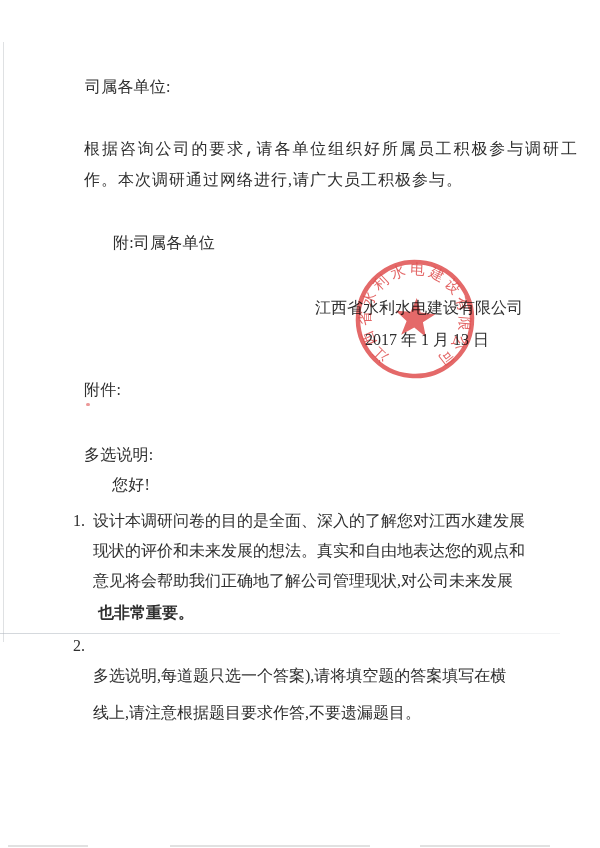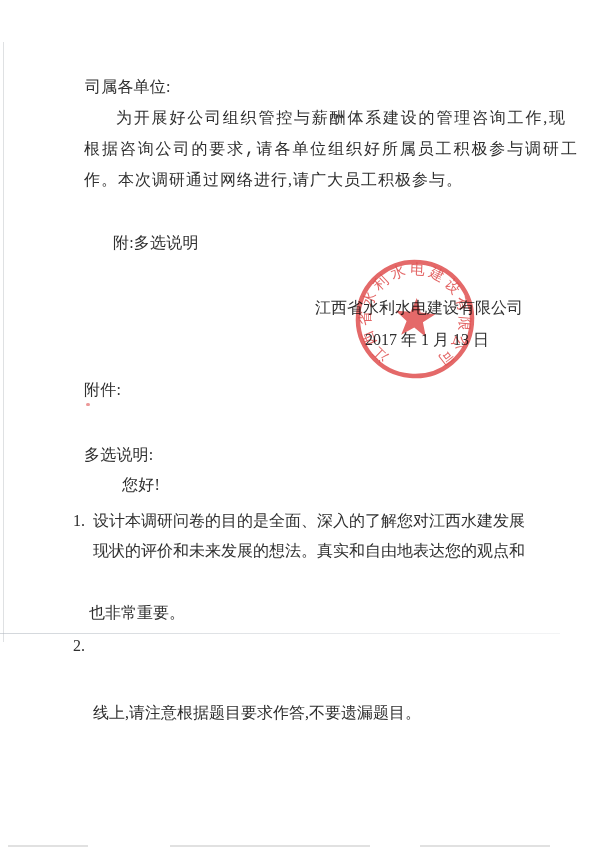--- a/index.html
+++ b/index.html
@@ -80,46 +80,47 @@
 
   <div class="scan-left-line"></div>
   <div class="scan-h-line"></div>
   <div class="red-speck"></div>
   <div class="bottom-smudge bs1"></div>
   <div class="bottom-smudge bs2"></div>
   <div class="bottom-smudge bs3"></div>
 
   <div class="line sp02" style="left:85px; top:78px;">司属各单位:</div>
 
-  <div class="line sp18" style="left:116px; top:109px;">为开展好公司组织管控与薪酬体系建设的管理咨询工作,现</div>
   <div class="line sp19" style="left:84px; top:141px;">根据咨询公司的要求,请各单位组织好所属员工积极参与调研工</div>
   <div class="line sp10" style="left:84px; top:171px;text-align:center;">作。本次调研通过网络进行,请广大员工积极参与。</div>
 
-  <div class="line sp02" style="left:113px; top:234px;">附:多选说明</div>
+  <div class="line sp02" style="left:113px; top:234px;">附:司属各单位</div>
 
   <div class="line sp00" style="left:315px; top:299px;">江西省水利水电建设有限公司</div>
   <div class="line sp00" style="left:365px; top:331px;">2017 年 1 月 13 日</div>
 
   <svg class="seal" viewBox="0 0 150 150">
     <g transform="rotate(5 75 75)" fill="none">
       <circle cx="75" cy="75" r="57" stroke="#dd4444" stroke-width="4.5" stroke-opacity="0.88"></circle>
       <path id="sealTextArc" d="M 52.5 113.97 A 45 45 0 1 1 97.5 113.97" fill="none" stroke="none"></path>
       <text font-size="14.5" fill="#dd4444" fill-opacity="0.9" font-family="Liberation Serif, DejaVu Serif, serif">
         <textPath href="#sealTextArc" startOffset="0" textLength="232" lengthAdjust="spacing">江西省水利水电建设有限公司</textPath>
       </text>
       <polygon points="75,54 80.06,68.04 94.97,68.51 83.18,77.66 87.35,91.99 75,83.6 62.65,91.99 66.82,77.66 55.03,68.51 69.94,68.04" fill="#dd4444" fill-opacity="0.88"></polygon>
     </g>
   </svg>
 
   <div class="line sp02" style="left:84px; top:381px;">附件:</div>
 
   <div class="line sp02" style="left:84px; top:446px;">多选说明:</div>
-  <div class="line sp02" style="left:112px; top:476px;margin-left:10px;">您好!</div>
+  <div class="line sp02" style="left:112px; top:476px;">您好!</div>
 
   <div class="line sp00" style="left:73px; top:512px;">1.</div>
   <div class="line sp00" style="left:93px; top:542px;">现状的评价和未来发展的想法。真实和自由地表达您的观点和</div>
   <div class="line sp00" style="left:93px; top:512px;">设计本调研问卷的目的是全面、深入的了解您对江西水建发展</div>
-  <div class="line sp00" style="left:89px; top:604px;">也非常重要。</div>
+  <div class="line sp00" style="left:93px; top:572px;">意见将会帮助我们正确地了解公司管理现状,对公司未来发展</div>
+  <div class="line sp00" style="left:98px; top:604px;font-weight:bold;">也非常重要。</div>
 
   <div class="line sp00" style="left:73px; top:637px;">2.</div>
+  <div class="line sp00" style="left:93px; top:667px;">多选说明,每道题只选一个答案),请将填空题的答案填写在横</div>
   <div class="line sp00" style="left:93px; top:697px;margin-top:7px;">线上,请注意根据题目要求作答,不要遗漏题目。</div>
 
 </div>
 
 </body></html>

